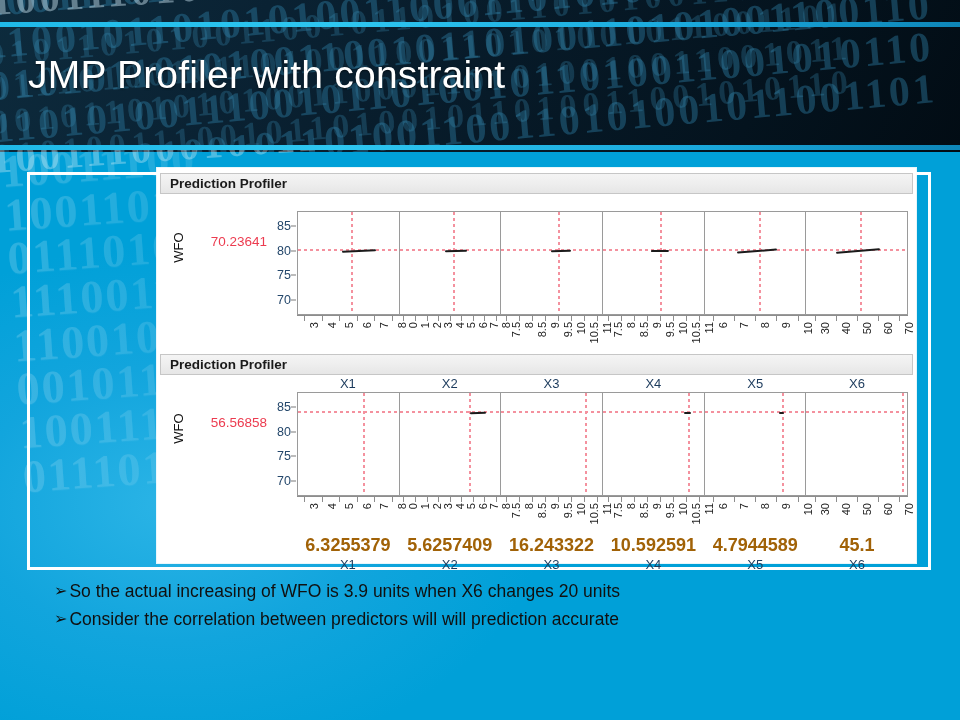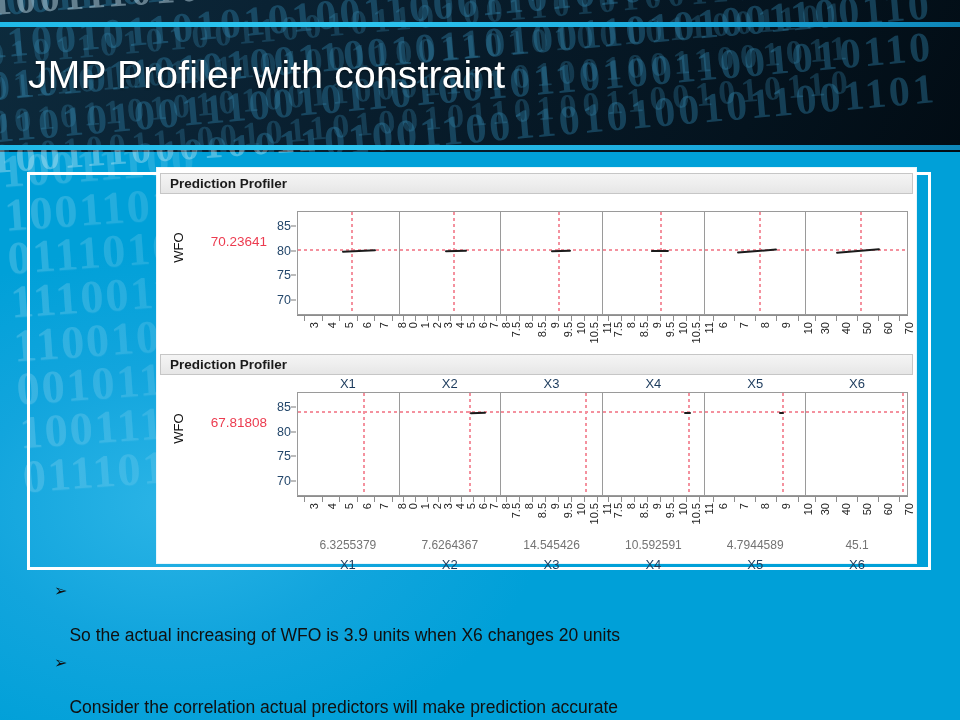--- a/index.html
+++ b/index.html
@@ -189,43 +189,44 @@
   }
 
   
   .frow {
     position: absolute; left: 140px; right: 8px; display: flex;
   }
   .frow.vals { top: 160px; }
   .frow.names { top: 180px; }
   .fcell { flex: 1 1 0; text-align: center; }
   .fval {
-    font-size: 12px; color: #737373; font-family: "Liberation Sans", sans-serif;
+    font-size: 18px; color: #a16207; font-family: "Liberation Sans", sans-serif;
     white-space: nowrap;
+    font-weight: bold;
   }
   .fname {
     font-size: 13px; color: #1b3a5c; font-family: "Liberation Sans", sans-serif;
   }
 
   
   .bullets {
     position: absolute; left: 54px; top: 578px; width: 860px;
     z-index: 5;
   }
   .bullet {
     display: flex; align-items: flex-start; gap: 2px;
     font-size: 17.5px; line-height: 26px; color: #101010;
     font-family: "Liberation Sans", sans-serif;
     margin-bottom: 2px;
   }
   .bullet .marker {
     flex: 0 0 auto; font-size: 16px; line-height: 26px; color: #101010;
     font-family: "DejaVu Sans", sans-serif;
   }
-  .bullet .btext { flex: 1 1 auto; margin-top: 44px; }
+  .bullet .btext { flex: 1 1 auto; }
 </style>
 </head>
 <body>
 
 <div class="slide">
 
   <div class="body-bg"></div>
   <div class="body-binary" id="bodyBinary">10011100
 10011010
 01110100
@@ -438,21 +439,21 @@
         </div>
       </div>
       <div class="profiler">
         <div class="pp-title">
           <span>Prediction Profiler</span>
         </div>
         <div class="pp-body">
           <div class="resp-label">
             <span>WFO</span>
           </div>
-          <div class="resp-value">67.81808</div>
+          <div class="resp-value">56.56858</div>
           <div class="y-ticks">
             <div class="yt" style="top: 12.5%;">85</div>
             <div class="ytick-mark" style="top: 12.5%;"></div>
             <div class="yt" style="top: 37.5%;">80</div>
             <div class="ytick-mark" style="top: 37.5%;"></div>
             <div class="yt" style="top: 62.5%;">75</div>
             <div class="ytick-mark" style="top: 62.5%;"></div>
             <div class="yt" style="top: 87.5%;">70</div>
             <div class="ytick-mark" style="top: 87.5%;"></div>
           </div>
@@ -588,22 +589,22 @@
                 <i style="left: 8.33333%;"></i>
                 <i style="left: 29.1667%;"></i>
                 <i style="left: 50%;"></i>
                 <i style="left: 70.8333%;"></i>
                 <i style="left: 91.6667%;"></i>
               </div>
             </div>
           </div>
           <div class="frow vals">
             <div class="fcell"><span class="fval">6.3255379</span></div>
-            <div class="fcell"><span class="fval">7.6264367</span></div>
-            <div class="fcell"><span class="fval">14.545426</span></div>
+            <div class="fcell"><span class="fval">5.6257409</span></div>
+            <div class="fcell"><span class="fval">16.243322</span></div>
             <div class="fcell"><span class="fval">10.592591</span></div>
             <div class="fcell"><span class="fval">4.7944589</span></div>
             <div class="fcell"><span class="fval">45.1</span></div>
           </div>
           <div class="frow names">
             <div class="fcell"><span class="fname">X1</span></div>
             <div class="fcell"><span class="fname">X2</span></div>
             <div class="fcell"><span class="fname">X3</span></div>
             <div class="fcell"><span class="fname">X4</span></div>
             <div class="fcell"><span class="fname">X5</span></div>
@@ -613,17 +614,17 @@
       </div>
     </div>
 
   <div class="bullets" id="bulletList">
       <div class="bullet">
         <span class="marker">➢</span>
         <span class="btext">So the actual increasing of WFO  is 3.9 units when X6 changes 20 units</span>
       </div>
       <div class="bullet">
         <span class="marker">➢</span>
-        <span class="btext">Consider the correlation actual predictors will make prediction accurate</span>
+        <span class="btext">Consider the correlation between predictors will will prediction accurate</span>
       </div>
     </div>
 
 </div>
 
 </body></html>

